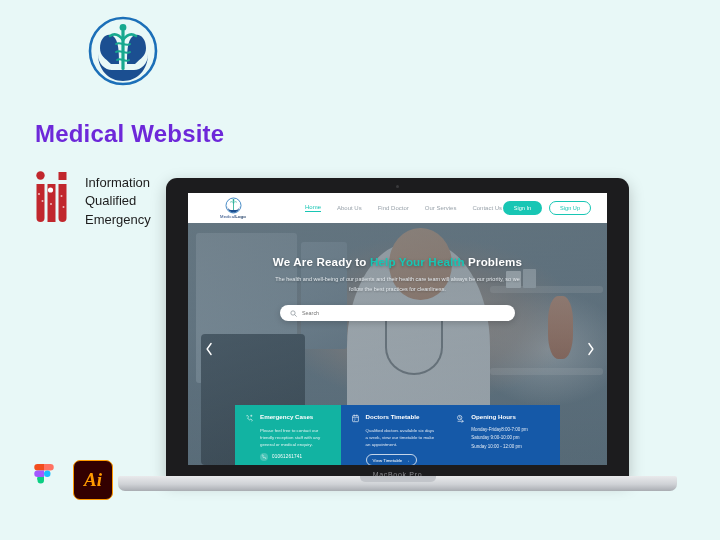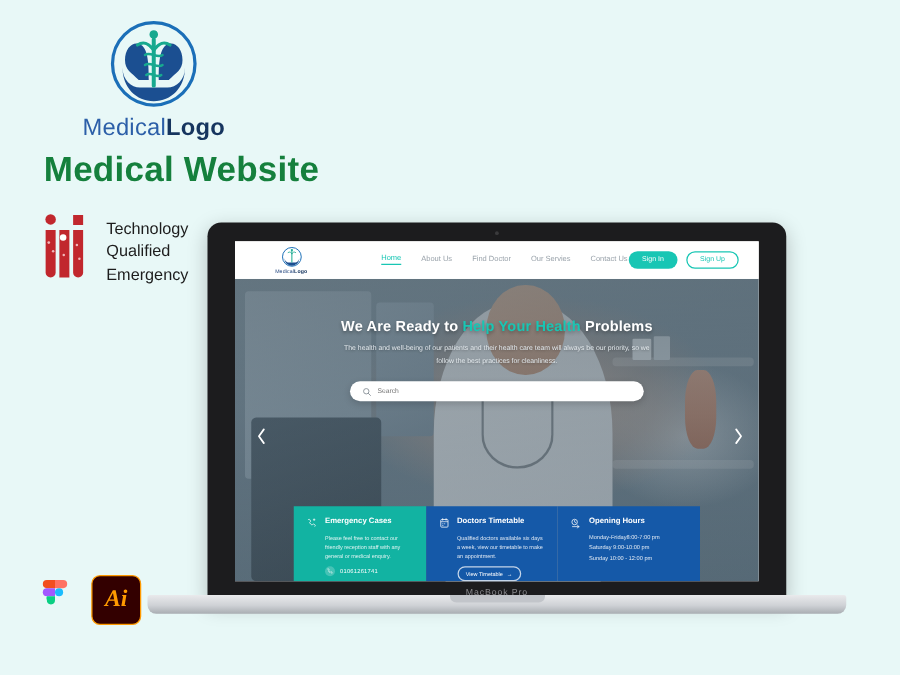--- a/index.html
+++ b/index.html
@@ -18,21 +18,21 @@
   #logo-mark { width:74px; height:74px; margin:0 auto; position:relative; }
   #logo-wordmark {
     margin-top:4px; font-size:19px; letter-spacing:.2px; color:#1b3f7a;
     white-space:nowrap;
   }
   #logo-wordmark .lw-light { color:#2c5fa8; font-weight:400; }
   #logo-wordmark .lw-bold  { color:#16355f; font-weight:700; }
 
   #page-title {
     position:absolute; left:35px; top:120px;
-    font-size:28px; font-weight:700; color:#15803d; letter-spacing:.2px;
+    font-size:24px; font-weight:700; color:#6d28d9; letter-spacing:.2px;
   }
 
   #iti-block { position:absolute; left:32px; top:170px; display:flex; align-items:flex-start; gap:9px; }
   #iti-mark { width:44px; height:56px; flex:0 0 auto; }
   #iti-text { font-size:13px; line-height:1.42; color:#1d1d1d; padding-top:4px; }
 
   #tools { position:absolute; left:25px; top:460px; display:flex; gap:10px; align-items:center; }
   .tool-icon { width:38px; height:38px; }
   #ai-icon {
     width:38px; height:38px; background:#330000; border-radius:7px;
@@ -216,23 +216,20 @@
       <path d="M12 40 C12 56 23 67 37 67 C51 67 62 56 62 40 C62 50 55 56 48 56 L26 56 C19 56 12 50 12 40 Z" fill="#1b4f91"></path>
       <path d="M14 34 C14 24 21 18 27 22 C33 26 33 40 33 50 L25 50 C19 44 14 42 14 34 Z" fill="#1b4f91"></path>
       <path d="M60 34 C60 24 53 18 47 22 C41 26 41 40 41 50 L49 50 C55 44 60 42 60 34 Z" fill="#1b4f91"></path>
       <rect x="35.4" y="16" width="3.2" height="40" rx="1.5" fill="#17a98f"></rect>
       <path d="M24 22 C30 18 34 22 37 26" fill="none" stroke="#17a98f" stroke-width="2.6" stroke-linecap="round"></path>
       <path d="M50 22 C44 18 40 22 37 26" fill="none" stroke="#17a98f" stroke-width="2.6" stroke-linecap="round"></path>
       <circle cx="37" cy="13.5" r="3.4" fill="#17a98f"></circle>
       <path d="M30 30 C34 27 40 33 44 30 M30 38 C34 35 40 41 44 38 M31 46 C35 43 39 49 43 46" fill="none" stroke="#17a98f" stroke-width="2" stroke-linecap="round"></path>
     </svg>
   </div>
-  <div id="logo-wordmark">
-    <span class="lw-light">Medical</span><span class="lw-bold">Logo</span>
-  </div>
 </div>
 
 <div id="page-title">Medical Website</div>
 
 <div id="iti-block">
   <div id="iti-mark">
     <svg viewBox="0 0 44 56" width="44" height="56">
       <circle cx="8.5" cy="5.5" r="4.2" fill="#c1272d"></circle>
       <path d="M4.5 14 h8 v34 a4 4 0 0 1 -4 4 a4 4 0 0 1 -4 -4 z" fill="#c1272d"></path>
       <path d="M15.5 14 h8 v38 h-8 z" fill="#c1272d"></path>
@@ -240,21 +237,21 @@
       <path d="M26.5 2 h8 v8 h-8 z" fill="#c1272d"></path>
       <circle cx="18.5" cy="20" r="2.6" fill="#ffffff"></circle>
       <circle cx="7" cy="24" r="1.1" fill="#f0b8ba"></circle>
       <circle cx="10.5" cy="31" r="1" fill="#f0b8ba"></circle>
       <circle cx="19" cy="34" r="1" fill="#f0b8ba"></circle>
       <circle cx="29.5" cy="26" r="1" fill="#f0b8ba"></circle>
       <circle cx="31.5" cy="37" r="1" fill="#f0b8ba"></circle>
     </svg>
   </div>
   <div id="iti-text">
-    <div>Technology</div>
+    <div>Information</div>
     <div>Qualified</div>
     <div>Emergency</div>
   </div>
 </div>
 
 <div id="tools">
   <div class="tool-icon">
     <svg viewBox="0 0 38 38" width="38" height="38">
       <path d="M12.5 3 h6.5 v6.5 h-6.5 a3.25 3.25 0 0 1 0 -6.5 z" fill="#f24e1e"></path>
       <path d="M19 3 h6.5 a3.25 3.25 0 0 1 0 6.5 h-6.5 z" fill="#ff7262"></path>

